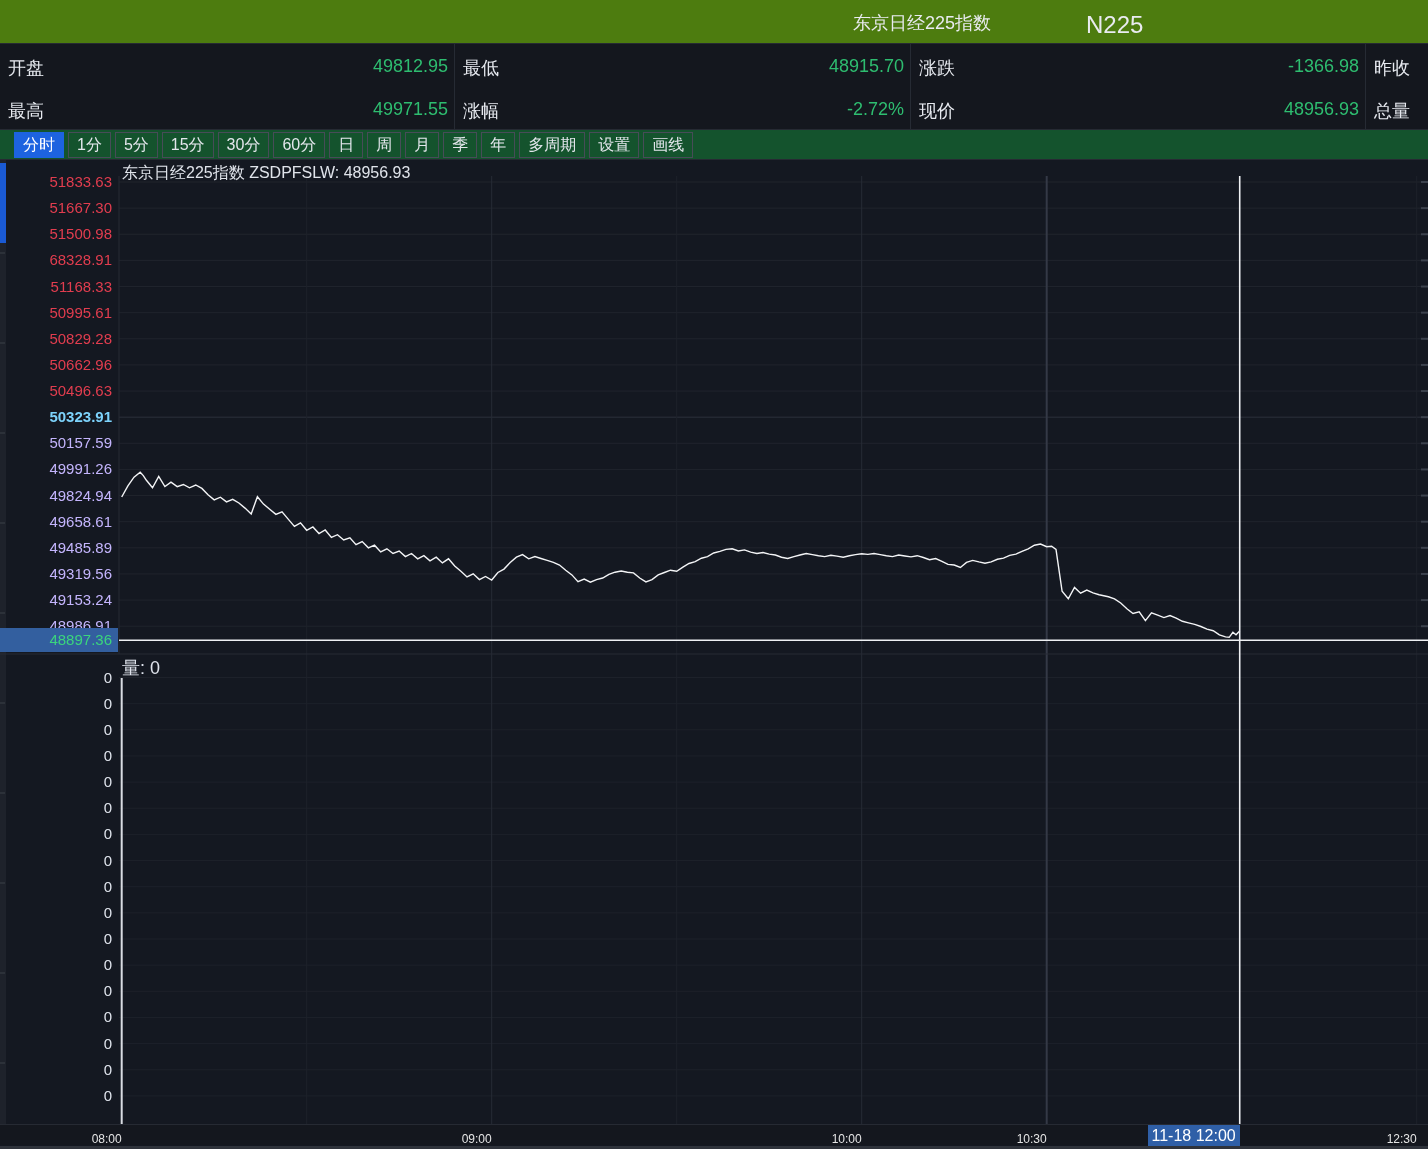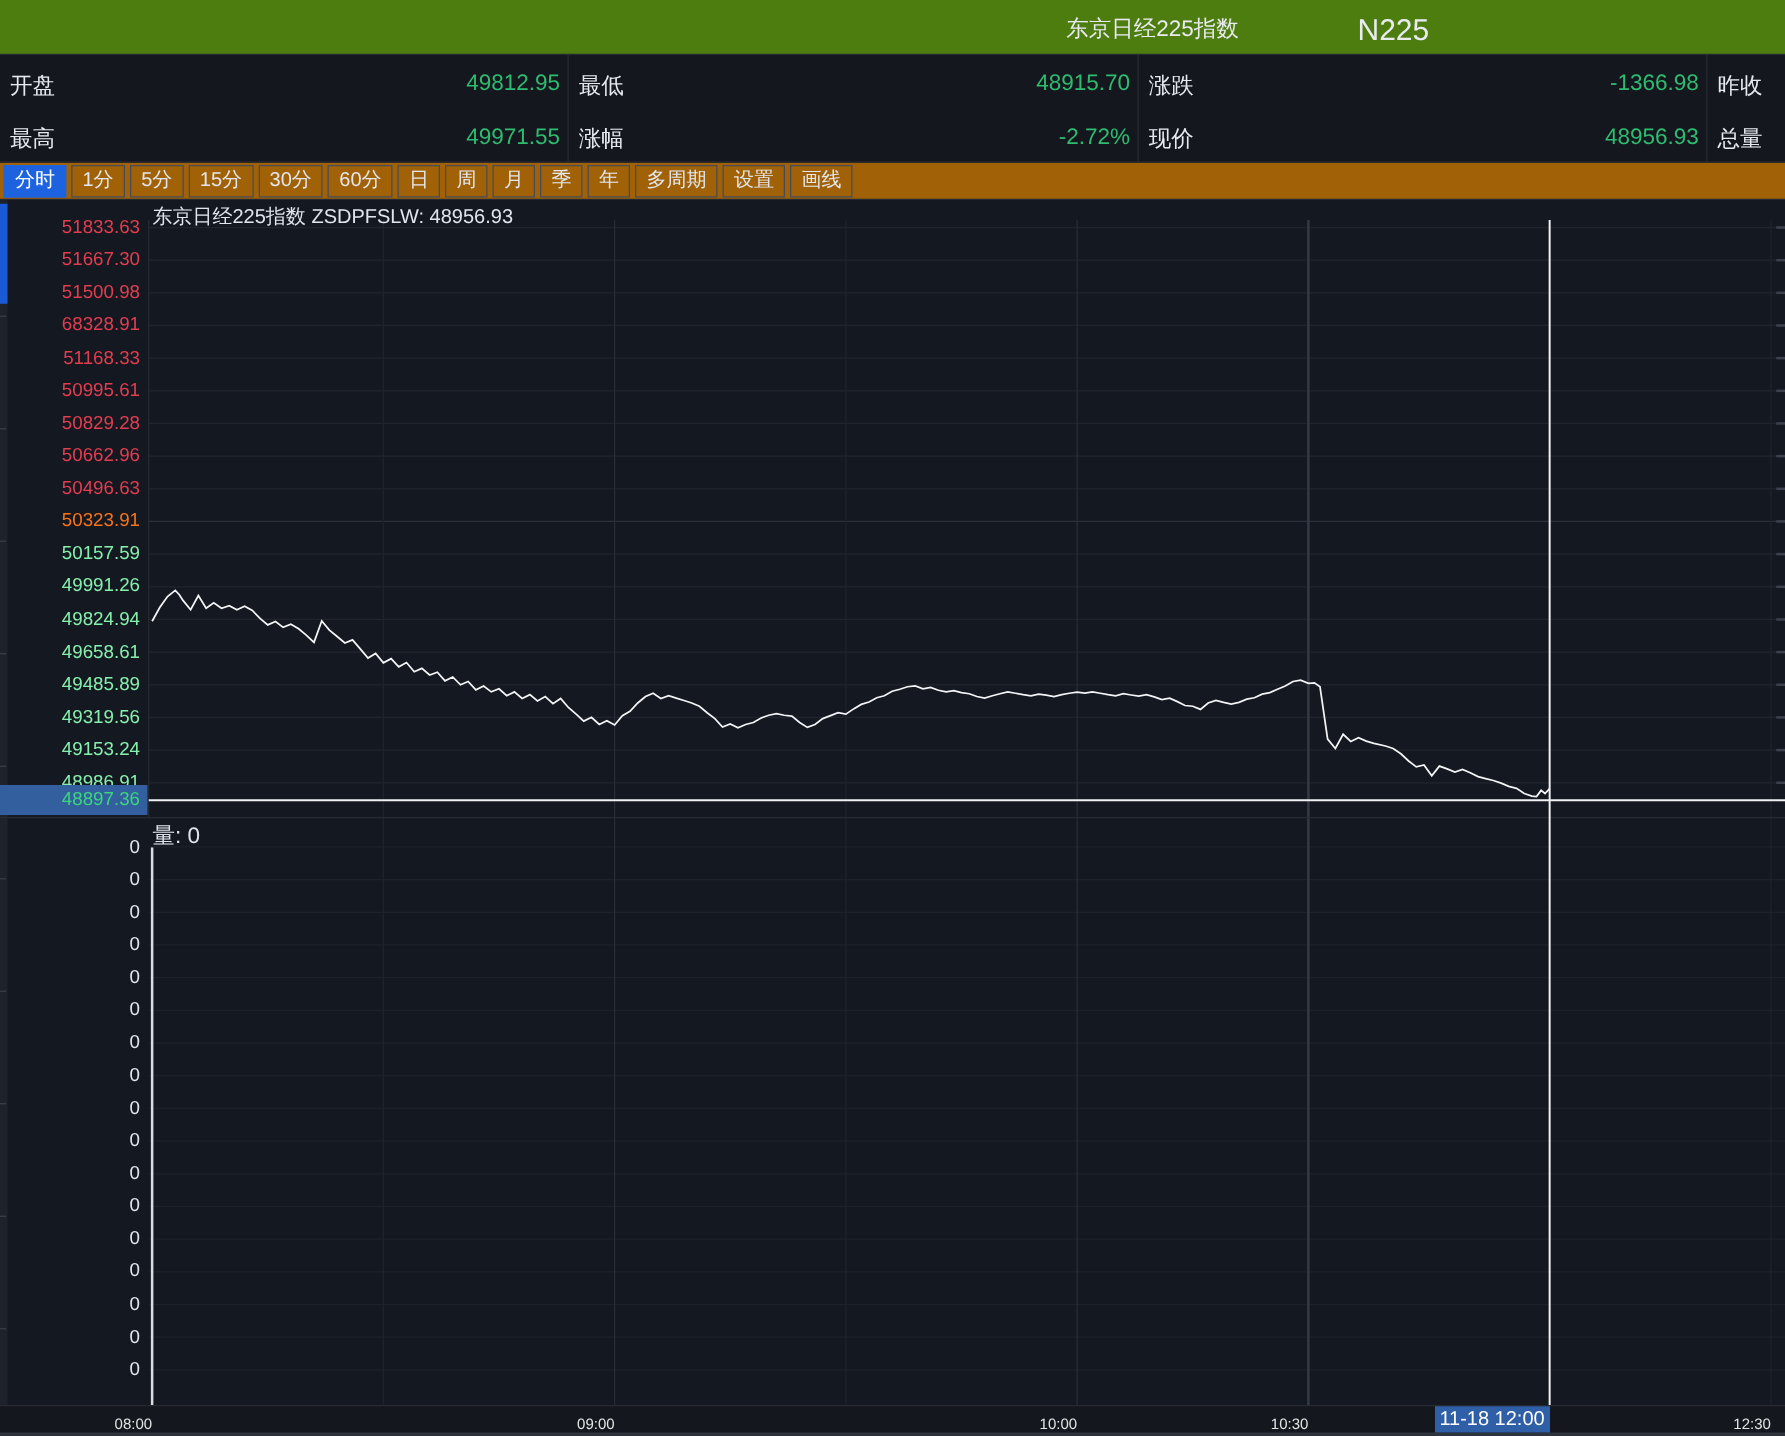--- a/index.html
+++ b/index.html
@@ -10,34 +10,34 @@
   .titlebar .title { position:absolute; left:853px; top:11px; color:#e9ebf0; font-size:18px; }
   .titlebar .symbol { position:absolute; left:1086px; top:11px; color:#e9ebf0; font-size:24px; }
   
   .infobar { position:relative; height:86px; background:#14171e; border-bottom:1px solid #262a33; }
   .ib-col { position:absolute; top:0; height:100%; border-right:1px solid #262b34; }
   .ib-col:last-child { border-right:none; }
   .ib-label { position:absolute; left:8px; color:#e6e9ef; font-size:18px; }
   .ib-value { position:absolute; right:6px; color:#2ebd70; font-size:18px; }
   .ib-r0 { top:12px; } .ib-r1 { top:55px; }
   
-  .tabbar { height:30px; background:#a16207; border-bottom:1px solid #262a33;
-    display:flex; align-items:center; padding-left:3px; gap:4px; }
+  .tabbar { height:30px; background:#14532d; border-bottom:1px solid #262a33;
+    display:flex; align-items:center; padding-left:14px; gap:4px; }
   .tab { color:#e3e6ec; font-size:16px; line-height:22px; padding:1px 8px;
     border:1px solid #474c58; background:transparent; cursor:pointer; white-space:nowrap; }
   .tab.active { background:#1d63e0; border-color:#1d63e0; color:#ffffff; }
   
   .chart { position:relative; height:988px; background:#141821; }
   .chart svg { position:absolute; left:0; top:0; pointer-events:none; }
   .plot-hit { position:absolute; left:119px; top:0; width:1309px; height:964px; }
   .scroll-track { position:absolute; left:0; top:0; width:6px; height:964px; background:#1e222b; }
   .scroll-thumb { position:absolute; left:0; top:3px; width:6px; height:80px; background:#1a5ad4; }
   .yaxis-label { position:absolute; left:0; width:112px; text-align:right;
     font-size:15px; line-height:20px; }
-  .yaxis-label.red { color:#e23d4f; } .yaxis-label.green { color:#86efac; } .yaxis-label.white { color:#f97316; }
+  .yaxis-label.red { color:#e23d4f; } .yaxis-label.green { color:#c4b5fd; } .yaxis-label.white { color:#7dd3fc;font-weight:bold; }
   .cross-price { position:absolute; left:0; width:118px; height:24px; background:#335f9f;
     color:#3bd57d; font-size:15px; line-height:24px; text-align:right; padding-right:6px; z-index:5; }
   .overlay-text { position:absolute; left:122px; top:3px; color:#e0e4eb; font-size:16px; z-index:2; }
   .vol-title { position:absolute; left:122px; top:496px; color:#dfe3ec; font-size:18px; z-index:2; }
   .vol-zero { position:absolute; left:0; width:112px; text-align:right; color:#dfe3ec;
     font-size:15px; line-height:20px; }
   
   .timeaxis { position:absolute; left:0; top:964px; width:1428px; height:21px;
     background:#14171e; border-top:1px solid #262a33; }
   .t-label { position:absolute; top:4px; color:#e5e5e5; font-size:12px; line-height:20px; }

